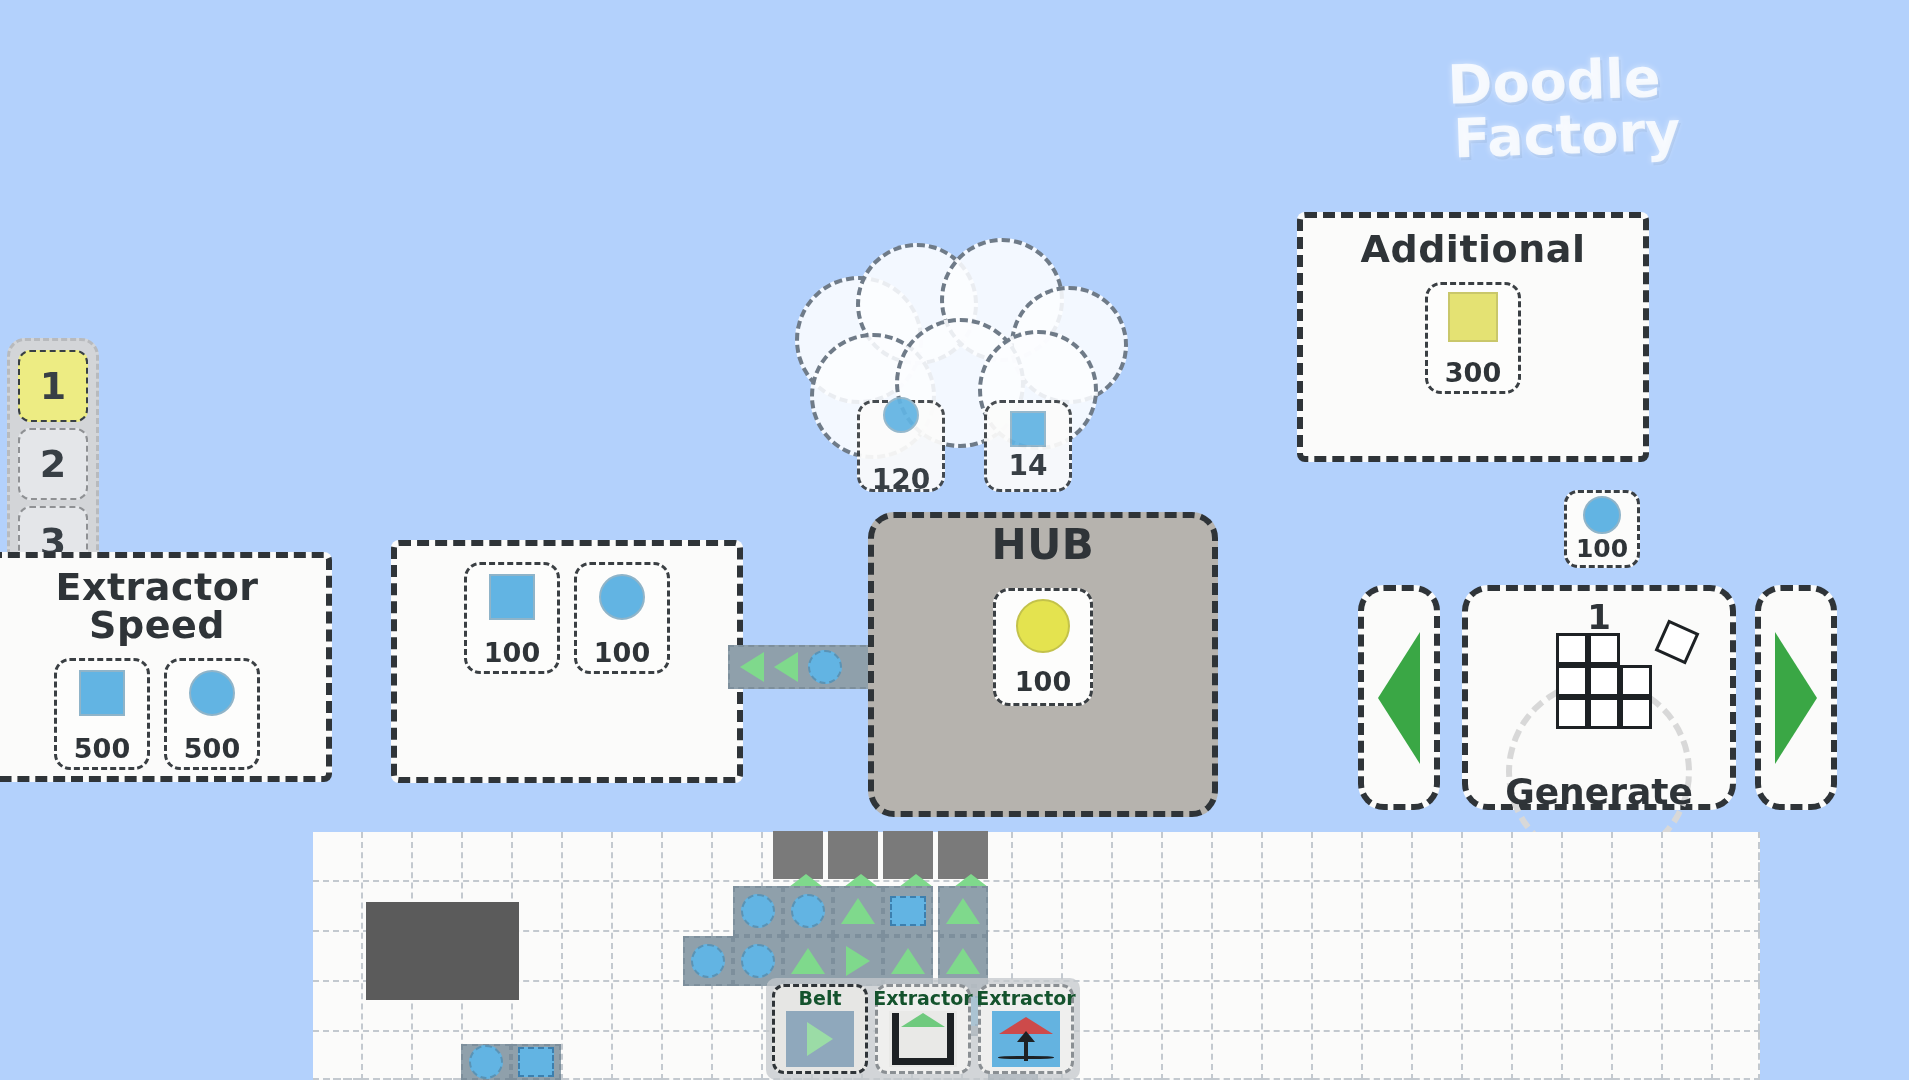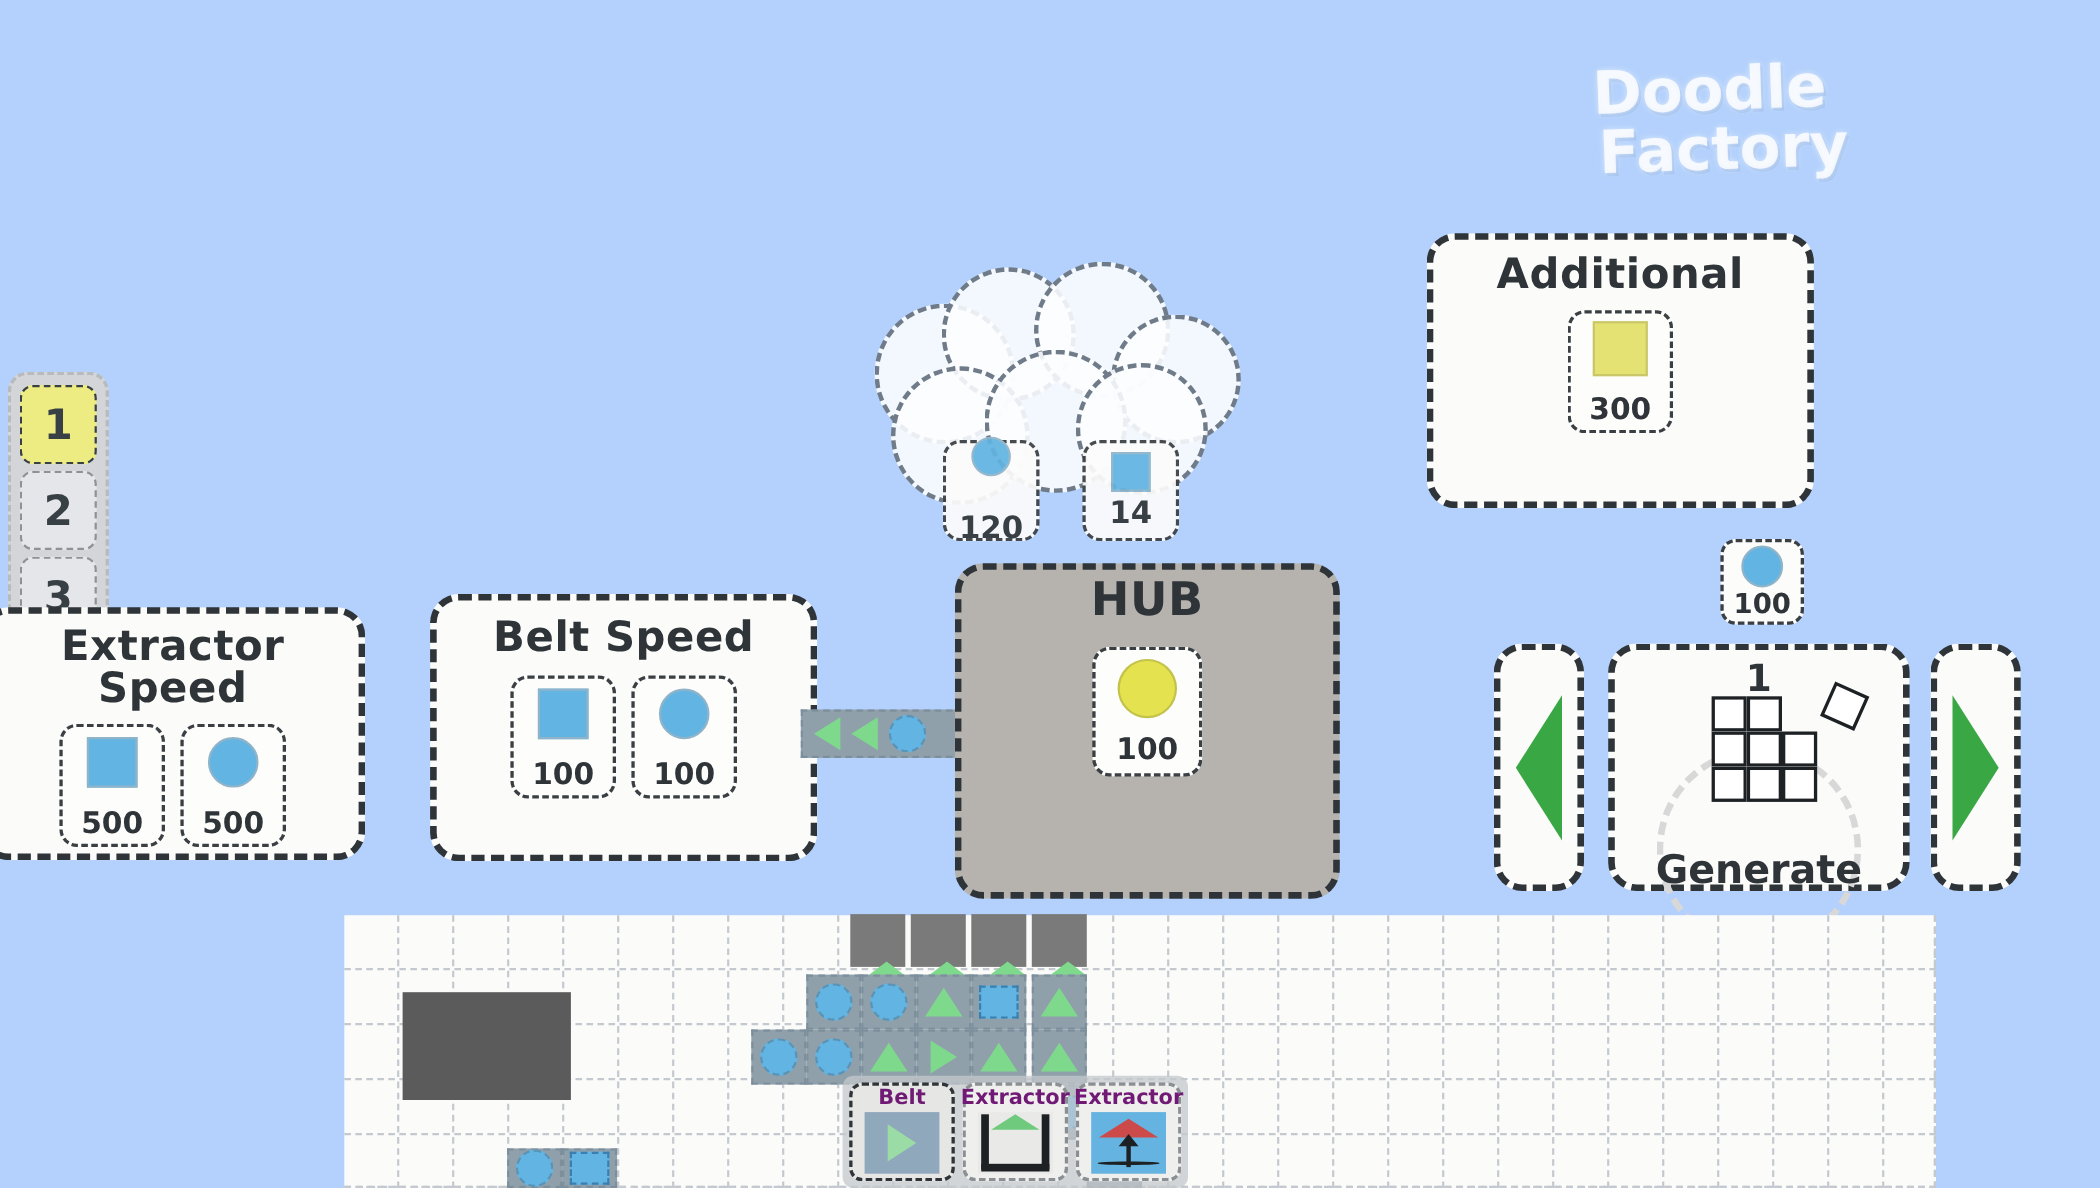--- a/index.html
+++ b/index.html
@@ -13,21 +13,21 @@
     width: 1909px; height: 1080px;
     background: #b3d1fc;
     overflow: hidden;
   }
 
   
   .panel {
     position: absolute;
     background: #fbfbfa;
     border: 6px dashed #2f3438;
-    border-radius: 26px;
+    border-radius: 8px;
   }
   .panel-title {
     text-align: center;
     font-family: "DejaVu Sans", sans-serif;
     font-weight: bold;
     color: #2f3438;
     letter-spacing: .5px;
     line-height: 1.0;
     font-size: 38px;
   }
@@ -255,21 +255,21 @@
     width: 96px; height: 90px;
     background: #efefee;
     border: 3px dashed #8a8f93;
     border-radius: 12px;
     display: flex; flex-direction: column;
     align-items: center; justify-content: flex-start;
     padding-top: 2px;
   }
   .tool.selected { background: #e6e6e4; border-color: #2f3438; }
   .tool-label {
-    font-size: 19px; font-weight: bold; color: #701a75;
+    font-size: 19px; font-weight: bold; color: #14532d;
     font-family: "DejaVu Sans", sans-serif;
     line-height: 1;
   }
   .tool-icon {
     margin-top: 3px;
     width: 68px; height: 56px;
     display:flex; align-items:center; justify-content:center;
     position: relative;
   }
   .ic-belt { width:100%; height:100%; background:#8fa8bc; display:flex; align-items:center; justify-content:center; }
@@ -359,21 +359,20 @@
       <div class="cell">
         <div class="glyph-wrap">
             <div class="ci-blue"></div>
           </div>
         <div class="cost">500</div>
       </div>
     </div>
   </div>
 
   <div class="panel" style="left:391px; top:540px; width:352px; height:243px;">
-    <div class="panel-title" style="margin-top:14px;">Belt Speed</div>
     <div class="cells" style="margin-top:16px;">
       <div class="cell">
         <div class="glyph-wrap">
             <div class="sq-blue"></div>
           </div>
         <div class="cost">100</div>
       </div>
       <div class="cell">
         <div class="glyph-wrap">
             <div class="ci-blue"></div>

